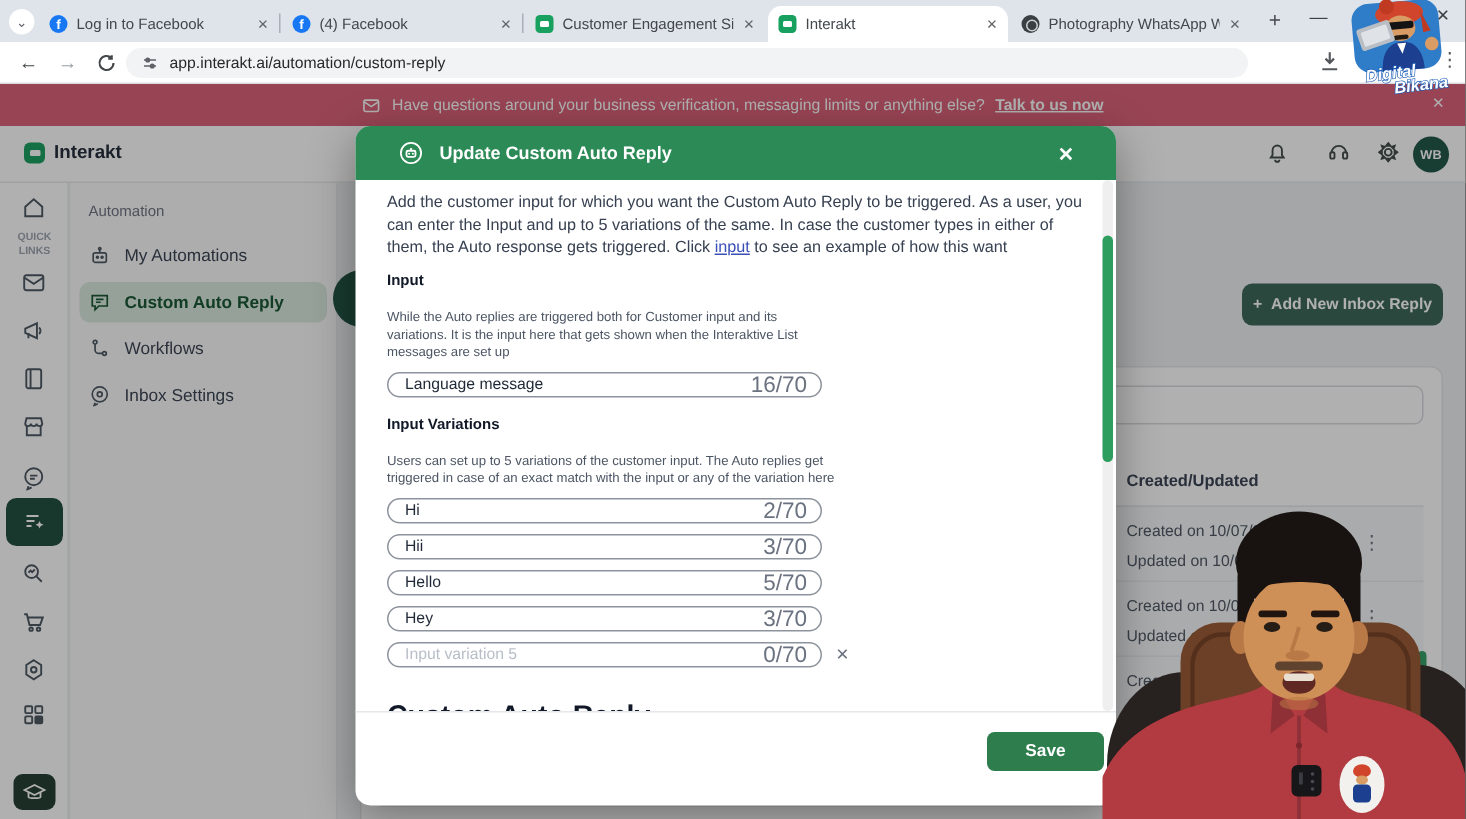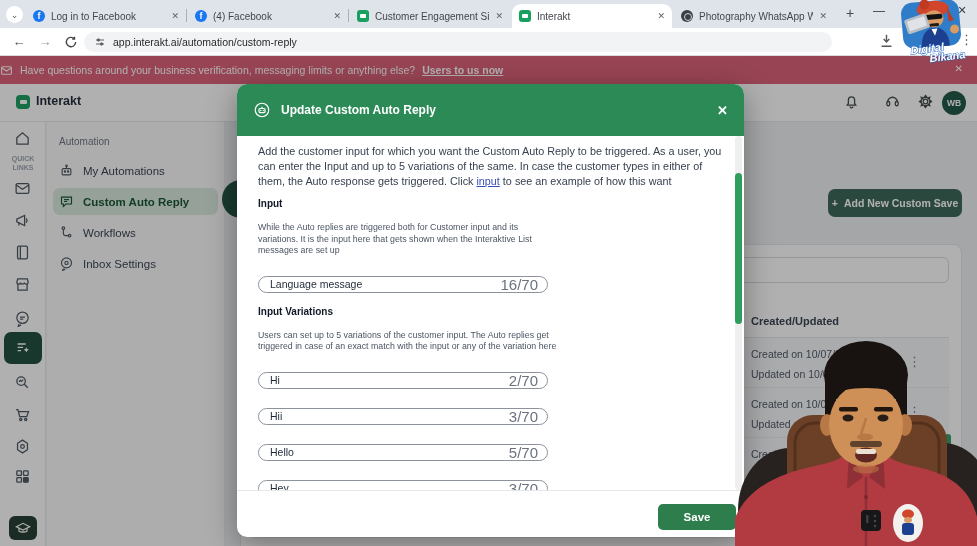--- a/index.html
+++ b/index.html
@@ -25,21 +25,21 @@
   .winclose{position:absolute;left:954px;top:4px;width:16px;height:16px;color:#3c4043;font-size:11px;text-align:center;z-index:80;}
 
   .toolbar{position:absolute;left:0;top:28px;width:977px;height:28px;background:#fff;border-bottom:1px solid #dadce0;}
   .navbtn{position:absolute;top:5px;width:18px;height:18px;color:#444749;font-size:13px;line-height:18px;text-align:center;}
   .omnibox{position:absolute;left:84px;top:4px;width:748px;height:20px;background:#f1f3f4;border-radius:11px;display:flex;align-items:center;gap:7px;padding:0 10px;}
   .urltext{font-size:10.5px;color:#27292b;}
   .tool-ic{position:absolute;top:4px;color:#54585c;}
 
   
   .page{position:absolute;left:0;top:56px;width:977px;height:490px;}
-  .banner{position:absolute;left:0;top:0;width:977px;height:28px;background:#db5f76;color:#fff;display:flex;align-items:center;justify-content:flex-start;gap:7px;font-size:10.5px;}
+  .banner{position:absolute;left:0;top:0;width:977px;height:28px;background:#db5f76;color:#fff;display:flex;align-items:center;justify-content:center;gap:7px;font-size:10.5px;}
   .banner b{text-decoration:underline;font-weight:bold;}
   .banner .bclose{position:absolute;right:14px;top:7px;font-size:10px;}
 
   .appheader{position:absolute;left:0;top:28px;width:977px;height:38px;background:#fff;border-bottom:1px solid #e5e7eb;}
   .brandlogo{position:absolute;left:16px;top:11px;width:14px;height:14px;background:#17a05e;border-radius:4px;}
   .brandlogo:after{content:"";position:absolute;left:3.5px;top:4.5px;width:7px;height:4px;background:#fff;border-radius:1px;}
   .brandname{position:absolute;left:36px;top:10px;font-size:12.5px;font-weight:bold;color:#1f2937;}
   .hicon{position:absolute;top:9px;color:#3f4a46;}
   .avatar{position:absolute;left:942px;top:7px;width:24px;height:24px;border-radius:50%;background:#1d5444;color:#fff;font-size:8.5px;font-weight:bold;display:flex;align-items:center;justify-content:center;}
 
@@ -68,31 +68,31 @@
   .trow{position:relative;border-bottom:1px solid #e8eaec;background:#f7f8f9;padding:8px 0 8px 498px;height:50px;font-size:10.5px;color:#4b5563;}
   .trow .l1{margin-top:2px;}
   .trow .l2{margin-top:8px;}
   .kebab{position:absolute;right:28px;top:16px;color:#6b7280;font-size:13px;}
   .pagescroll{position:absolute;left:720px;top:312px;width:6px;height:88px;border-radius:3px;background:#2f9e63;}
 
   .dim{position:absolute;left:0;top:56px;width:977px;height:490px;background:rgba(15,15,15,.33);z-index:40;}
 
   
   .modal{position:absolute;left:237px;top:84px;width:507px;height:453px;background:#fff;border-radius:10px;box-shadow:0 8px 30px rgba(0,0,0,.35);z-index:50;}
-  .mhead{height:52px;background:#2b8a55;border-radius:10px 10px 0 0;display:flex;align-items:center;gap:10px;padding:0 16px;color:#fff;}
+  .mhead{height:36px;background:#2b8a55;border-radius:10px 10px 0 0;display:flex;align-items:center;gap:10px;padding:0 28px;color:#fff;}
   .mhead .mtitle{font-size:12px;font-weight:bold;flex:1;}
   .mhead .mclose{font-size:13px;font-weight:bold;}
   .mbody{position:relative;height:354px;padding:8px 30px 0 21px;overflow:hidden;}
   .mscroll-track{position:absolute;right:2px;top:0;width:7px;height:354px;background:#efefef;border-radius:4px;}
   .mscroll-thumb{position:absolute;right:2px;top:37px;width:7px;height:151px;background:#2e9e5f;border-radius:4px;}
   .intro{font-size:10.8px;color:#374151;line-height:15px;width:468px;}
   .intro a{color:#3b4fb8;text-decoration:underline;}
   .flabel{margin-top:9px;font-size:10px;font-weight:bold;color:#111827;}
   .fhelper{margin-top:13px;font-size:8.8px;color:#4b5563;line-height:11.5px;width:300px;}
-  .fieldrow{display:flex;align-items:center;gap:9px;margin-top:19px;}
+  .fieldrow{display:flex;align-items:center;gap:9px;margin-top:7px;}
   .field{position:relative;width:290px;height:17px;border:1px solid #8d939c;border-radius:9px;display:flex;align-items:center;padding:0 9px;}
   .field input{border:0;outline:0;flex:1;font-size:10.5px;color:#1f2937;background:transparent;min-width:0;}
   .field input::placeholder{color:#b8bec8;}
   .field .count{font-size:15px;color:#6b7280;flex:0 0 auto;}
   .removex{color:#6b7280;font-size:11px;}
   .sectitle{margin-top:22px;font-size:19px;font-weight:bold;color:#111827;}
   .mfoot{height:63px;border-top:1px solid #e5e7eb;position:relative;}
   .savebtn{position:absolute;right:8px;top:13px;width:78px;height:26px;background:#2e7d4d;border:0;border-radius:5px;color:#fff;font-size:11.5px;font-weight:bold;}
 
   .person{position:absolute;left:735px;top:215px;z-index:60;}
@@ -164,21 +164,21 @@
     <div class="tool-ic" style="left:960px;font-size:13px">⋮</div>
   </div>
 
   <div class="page">
     <div class="banner">
       <svg class="ic" width="13" height="13" viewBox="0 0 24 24" fill="none" stroke="#fff" stroke-width="2">
           <rect x="3" y="5" width="18" height="14" rx="2"></rect>
           <path d="M3 7l9 6 9-6"></path>
         </svg>
       <span>Have questions around your business verification, messaging limits or anything else?</span>
-      <b>Users to us now</b>
+      <b>Talk to us now</b>
       <span class="bclose">✕</span>
     </div>
 
     <div class="appheader">
       <div class="brandlogo"></div>
       <div class="brandname">Interakt</div>
       <div class="hicon" style="left:843px">
         <svg class="ic" width="17" height="17" viewBox="0 0 24 24" fill="none" stroke="currentColor" stroke-width="1.8">
             <path d="M6 17h12l-1.6-2.5V10a4.4 4.4 0 0 0-8.8 0v4.5L6 17Z"></path>
             <path d="M10 19a2 2 0 0 0 4 0"></path>
@@ -314,21 +314,21 @@
             <circle cx="12" cy="11" r="2.6"></circle>
           </svg>
         <span>Inbox Settings</span>
       </div>
     </div>
 
     <div class="mainarea">
       <div class="title-circle"></div>
       <div class="addbtn">
         <span>+</span>
-        <span>Add New Custom Save</span>
+        <span>Add New Inbox Reply</span>
       </div>
       <div class="card">
         <div class="searchbox">
           <svg class="ic" width="13" height="13" viewBox="0 0 24 24" fill="none" stroke="#9ca3af" stroke-width="2">
               <circle cx="10" cy="10" r="6"></circle>
               <path d="m14.5 14.5 5 5"></path>
             </svg>
           <input placeholder="Search by Trigger" style="">
         </div>
         <div class="thead">Created/Updated</div>

